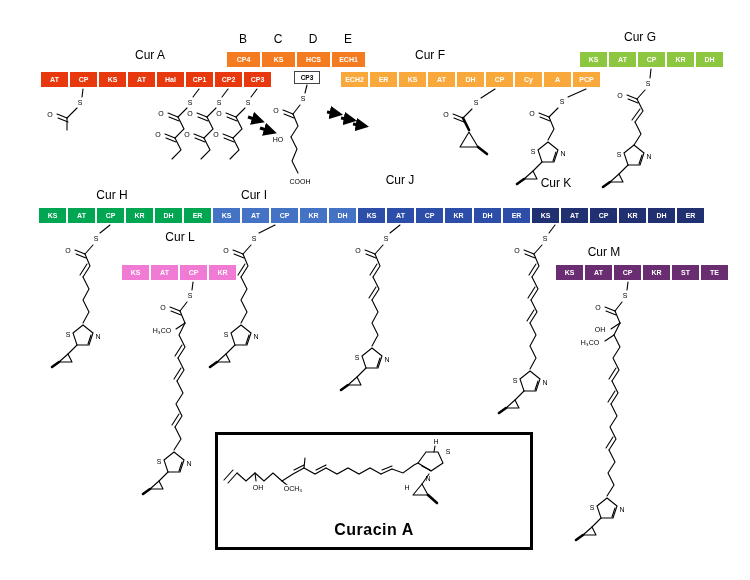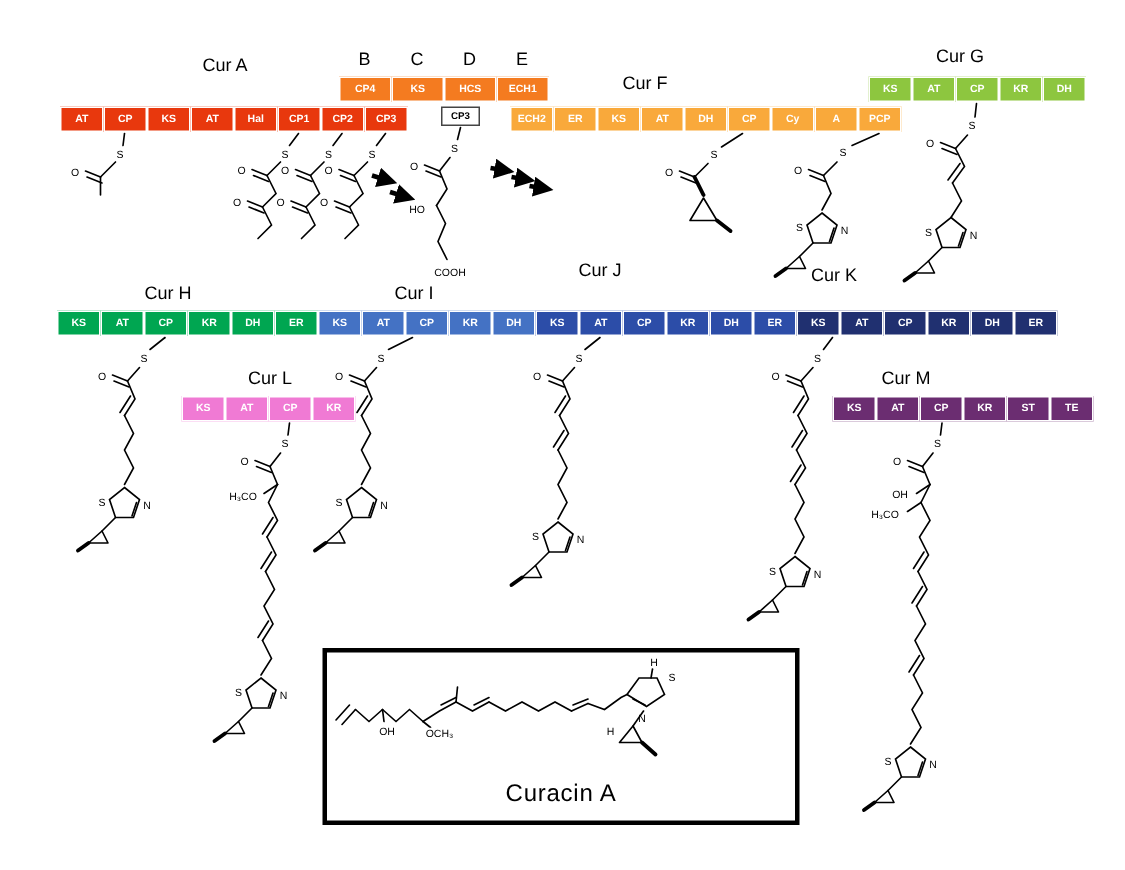--- a/index.html
+++ b/index.html
@@ -15,42 +15,42 @@
   .cJ{background:#2c4da8;} .cK{background:#203070;} .cL{background:#f07ad4;}
   .cM{background:#6b2d71;}
   .mod-label{position:absolute;transform:translateX(-50%);font-size:12px;color:#000;white-space:nowrap;text-align:right;}
   .letter{position:absolute;transform:translateX(-50%);font-size:12px;color:#000;}
   .cp3tag{position:absolute;left:294px;top:71px;width:26px;height:13px;box-sizing:border-box;
           border:1px solid #444;background:#fff;color:#000;font-size:6.5px;font-weight:bold;
           display:flex;align-items:center;justify-content:center;}
   .curacin-box{position:absolute;left:215px;top:432px;width:318px;height:118px;box-sizing:border-box;
                border:3px solid #000;background:#fff;}
   .curacin-caption{position:absolute;left:374px;top:521px;transform:translateX(-50%);
-                   font-size:16px;color:#000;letter-spacing:0.5px;}
+                   font-size:16px;color:#000;letter-spacing:0.5px;font-weight:bold;}
   .overlay{position:absolute;left:0;top:0;pointer-events:none;}
   .bond{stroke:#000;stroke-width:1.1;fill:none;stroke-linecap:round;}
   .bondw{stroke:#000;stroke-width:2.6;fill:none;stroke-linecap:round;}
   .tri{fill:none;stroke:#000;stroke-width:1.1;stroke-linejoin:round;}
   .arrow{stroke:#000;stroke-width:3.2;fill:none;}
   .atom{font-family:"Liberation Sans",sans-serif;font-size:7px;fill:#000;text-anchor:middle;
         paint-order:stroke;stroke:#fff;stroke-width:2.4px;}
 </style>
 </head>
 <body>
 
 <div class="canvas">
 
-  <div class="mod-label" style="left:150px;top:36px">Cur A</div>
+  <div class="mod-label" style="left:150px;top:48px">Cur A</div>
   <div class="mod-label" style="left:430px;top:48px">Cur F</div>
   <div class="mod-label" style="left:640px;top:30px">Cur G</div>
   <div class="mod-label" style="left:112px;top:188px">Cur H</div>
-  <div class="mod-label" style="left:276px;top:188px">Cur I</div>
+  <div class="mod-label" style="left:254px;top:188px">Cur I</div>
   <div class="mod-label" style="left:400px;top:173px">Cur J</div>
   <div class="mod-label" style="left:556px;top:176px">Cur K</div>
-  <div class="mod-label" style="left:180px;top:245px">Cur L</div>
+  <div class="mod-label" style="left:180px;top:230px">Cur L</div>
   <div class="mod-label" style="left:604px;top:245px">Cur M</div>
 
   <div class="letter" style="left:243px;top:32px">B</div>
   <div class="letter" style="left:278px;top:32px">C</div>
   <div class="letter" style="left:313px;top:32px">D</div>
   <div class="letter" style="left:348px;top:32px">E</div>
 
   <div class="row" style="left:40px;top:71px">
     <div class="dom cA">AT</div>
     <div class="dom cA">CP</div>

